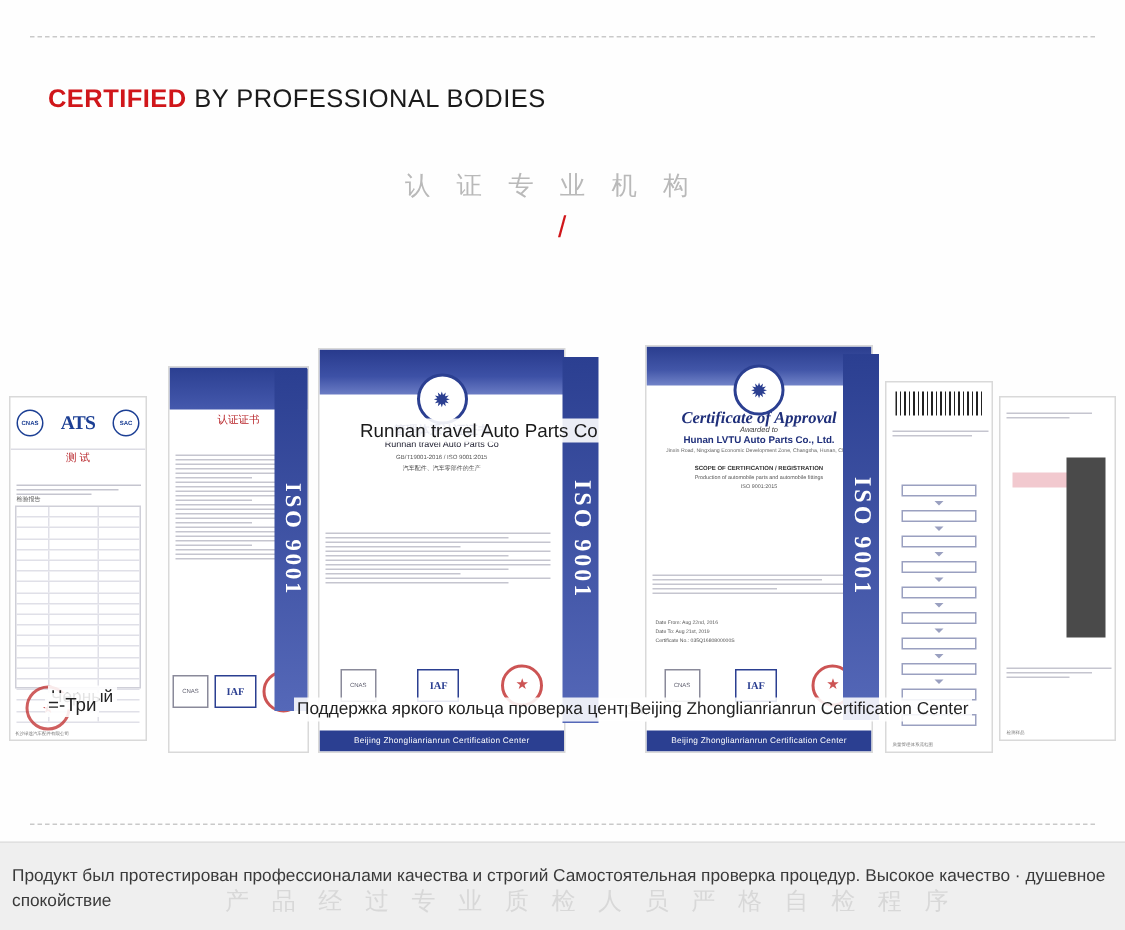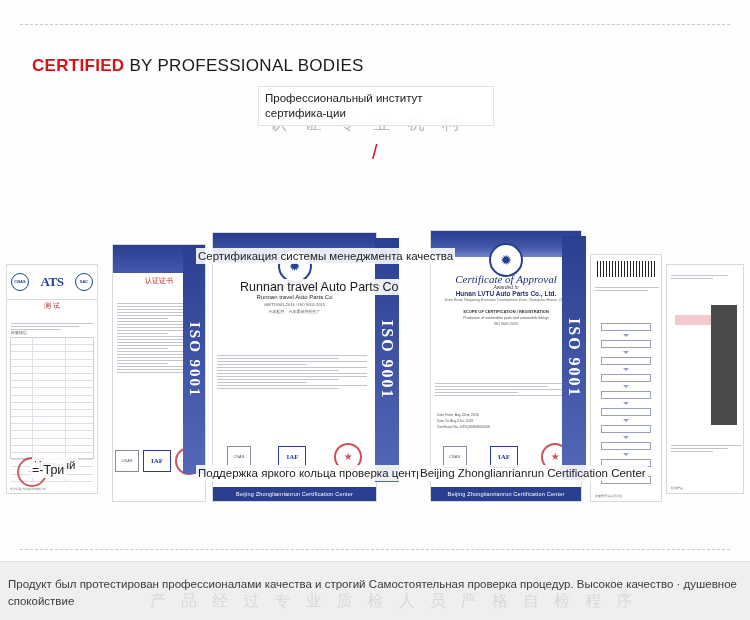--- a/index.html
+++ b/index.html
@@ -327,21 +327,20 @@
 <div class="page">
 
   <div class="divider top"></div>
 
   <div class="headline">
     <span class="red">CERTIFIED</span><span class="rest"> BY PROFESSIONAL BODIES</span>
   </div>
 
   <div class="ghost-band">认 证 专 业 机 构</div>
 
-  <div class="subhead">Профессиональный институт сертифика-ции</div>
 
   <div class="red-slash">/</div>
 
   <div class="cert-strip">
 
     <div class="cert" id="certA">
       <div class="hdr">
         <div class="badge-circ">CNAS</div>
         <div class="ats-logo">ATS</div>
         <div class="badge-circ">SAC</div>
@@ -520,21 +519,21 @@
         <div class="cnas-box">CNAS</div>
         <div class="iaf-box">IAF</div>
         <div class="red-seal"></div>
       </div>
       <div class="bottom-bar">Beijing Zhonglianrianrun Certification Center</div>
     </div>
 
     <div class="cert" id="certD">
       <div class="ribbon"></div>
       <div class="seal-emblem" style="top:12px;"></div>
-      <div class="cert-title" style="margin-top:20px;font-size:11px;font-style:italic;font-weight:normal;">Certificate of Approval</div>
+      <div class="cert-title" style="margin-top:20px;font-size:11px;font-style:italic;font-weight:bold;">Certificate of Approval</div>
       <div style="text-align:center;margin-top:4px;font-size:5px;color:#444;font-style:italic;">Awarded to</div>
       <div style="text-align:center;margin-top:3px;font-size:6.5px;font-weight:bold;color:#1f2f7a;">Hunan LVTU Auto Parts Co., Ltd.</div>
       <div style="text-align:center;margin-top:2px;font-size:3.5px;color:#666;">Jinxin Road, Ningxiang Economic Development Zone, Changsha, Hunan, China</div>
       <div style="text-align:center;margin-top:8px;font-size:4px;font-weight:bold;color:#333;">SCOPE OF CERTIFICATION / REGISTRATION</div>
       <div style="text-align:center;margin-top:2px;font-size:3.6px;color:#555;">Production of automobile parts and automobile fittings</div>
       <div style="text-align:center;margin-top:2px;font-size:3.6px;color:#555;">ISO 9001:2015</div>
       <div class="lines" style="top:150px;">
         <div class="ln l"></div>
           <div class="ln m"></div>
           <div class="ln l"></div>
@@ -595,21 +594,20 @@
           <div class="ln s"></div>
       </div>
       <div style="position:absolute;bottom:3px;left:4px;font-size:3px;color:#777;">检测样品</div>
     </div>
   </div>
 
   <div class="iso-stripe" id="isoStripe1">ISO 9001</div>
   <div class="iso-stripe" id="isoStripe2">ISO 9001</div>
   <div class="iso-stripe" id="isoStripe3">ISO 9001</div>
 
-  <div class="ru-overlay" id="ruCertSys">Сертификация системы менеджмента качества</div>
   <div class="ru-overlay" id="ruRunnan">Runnan travel Auto Parts Co</div>
   <div class="ru-overlay" id="ruBlack">Черный</div>
   <div class="ru-overlay" id="ruThree">=-Три</div>
   <div class="ru-overlay" id="ruSupport">Поддержка яркого кольца проверка центра</div>
   <div class="ru-overlay" id="ruBeijing">Beijing Zhonglianrianrun Certification Center</div>
 
   <div class="divider bottom"></div>
 
   <div class="bottom-band">
     <div class="ghost-bottom">产 品 经 过 专 业 质 检 人 员 严 格 自 检 程 序</div>

